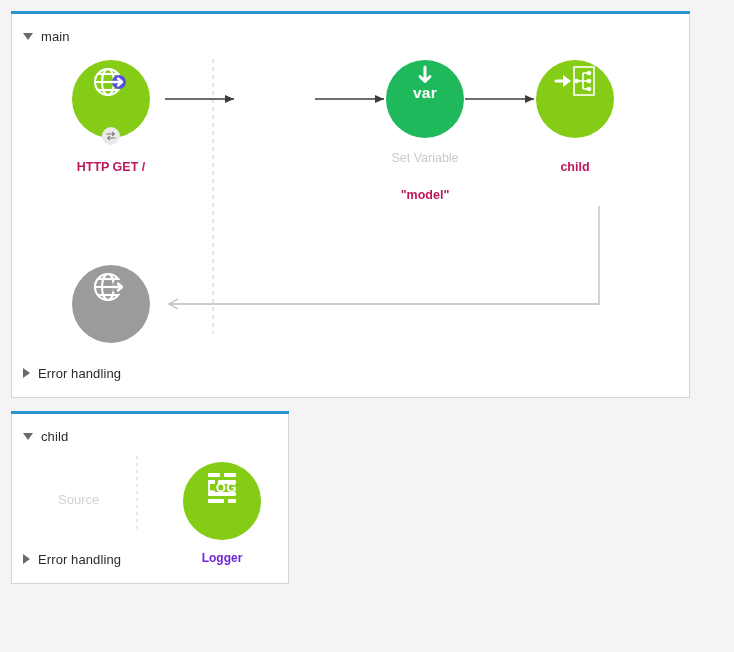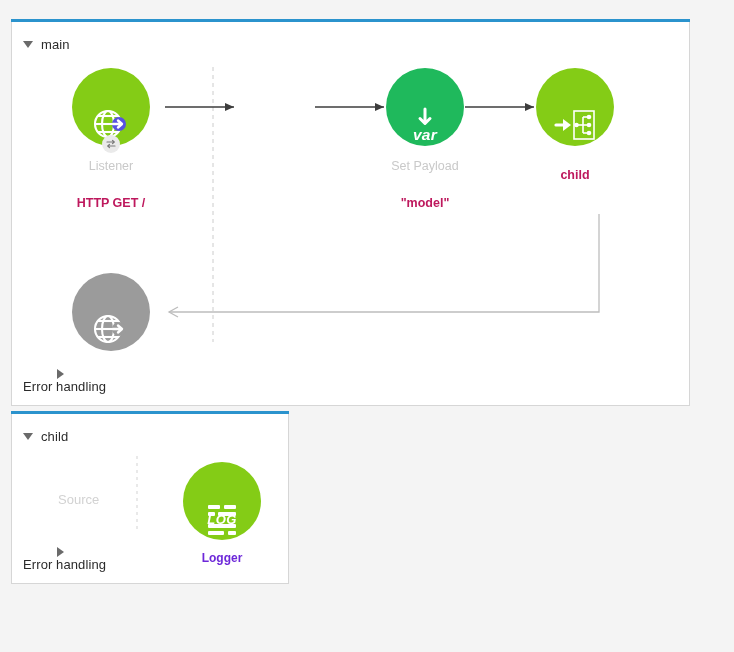--- a/index.html
+++ b/index.html
@@ -27,21 +27,21 @@
     position: absolute;
     left: -1px;
     right: -1px;
     top: -3px;
     height: 3px;
     background: #2b93cd;
   }
 
   #main-flow-panel {
     left: 11px;
-    top: 22px;
+    top: 14px;
     width: 679px;
     height: 384px;
   }
   #child-flow-panel {
     left: 11px;
     top: 414px;
     width: 278px;
     height: 170px;
   }
 
@@ -54,21 +54,21 @@
     align-items: center;
     height: 24px;
     padding-left: 11px;
     box-sizing: border-box;
     font-size: 13px;
     color: #2c2c2c;
     letter-spacing: .1px;
     user-select: none;
   }
   .panel-header { top: 10px; }
-  .panel-footer { bottom: 12px; flex-direction: column; }
+  .panel-footer { bottom: 12px; }
 
   .twisty {
     width: 0;
     height: 0;
     margin-right: 8px;
     flex: 0 0 auto;
   }
   .twisty.open {
     border-left: 5px solid transparent;
     border-right: 5px solid transparent;
@@ -102,23 +102,22 @@
     text-align: center;
     user-select: none;
   }
   .bubble {
     width: 78px;
     height: 78px;
     border-radius: 50%;
     margin: 0 auto;
     position: relative;
     display: flex;
-    align-items: flex-end;
+    align-items: flex-start;
     justify-content: center;
-    font-style: italic;
   }
   .bubble.purple { background: #84cc16; }
   .bubble.green  { background: #1fb95c; }
   .bubble.grey   { background: #9b9b9b; }
   .bubble svg { display: block; }
 
   .badge {
     position: absolute;
     left: 50%;
     bottom: -7px;
@@ -204,35 +203,34 @@
           </g>
           <circle cx="30" cy="22" r="7" fill="#5751e0"></circle>
           <path d="M24 22 h7 M29 18.5 l4 3.5 l-4 3.5" fill="none" stroke="#ffffff" stroke-width="2.4" stroke-linecap="round" stroke-linejoin="round"></path>
         </svg>
         <span class="badge">
           <svg width="12" height="12" viewBox="0 0 12 12">
             <path d="M2 4 h7 M7.5 2.4 L9.3 4 L7.5 5.6 M10 8 H3 M4.5 6.4 L2.7 8 L4.5 9.6" fill="none" stroke="#7a7a7a" stroke-width="1.2" stroke-linecap="round" stroke-linejoin="round"></path>
           </svg>
         </span>
       </div>
-      <div class="node-type">Listener</div>
       <div class="node-name">
         <span>HTTP GET /</span>
       </div>
     </div>
 
 
     <div class="node" style="left:413px; top:46px;">
       <div class="bubble green">
         <svg width="44" height="44" viewBox="0 0 44 44">
           <path d="M22 7 v14 M17 16.5 l5 5 l5 -5" fill="none" stroke="#ffffff" stroke-width="3" stroke-linecap="round" stroke-linejoin="round"></path>
           <text x="22" y="38" text-anchor="middle" fill="#ffffff" font-family="'Liberation Sans', sans-serif" font-size="15.5" font-weight="bold" letter-spacing="0.3">var</text>
         </svg>
       </div>
-      <div class="node-type">Set Payload</div>
+      <div class="node-type">Set Variable</div>
       <div class="node-name">
         <span>"model"</span>
       </div>
     </div>
 
     <div class="node" style="left:563px; top:46px;">
       <div class="bubble purple">
         <svg width="46" height="42" viewBox="0 0 46 42">
           <path d="M4 21 h9" stroke="#ffffff" stroke-width="3.2" stroke-linecap="round"></path>
           <polygon points="11,15 19,21 11,27" fill="#ffffff"></polygon>

